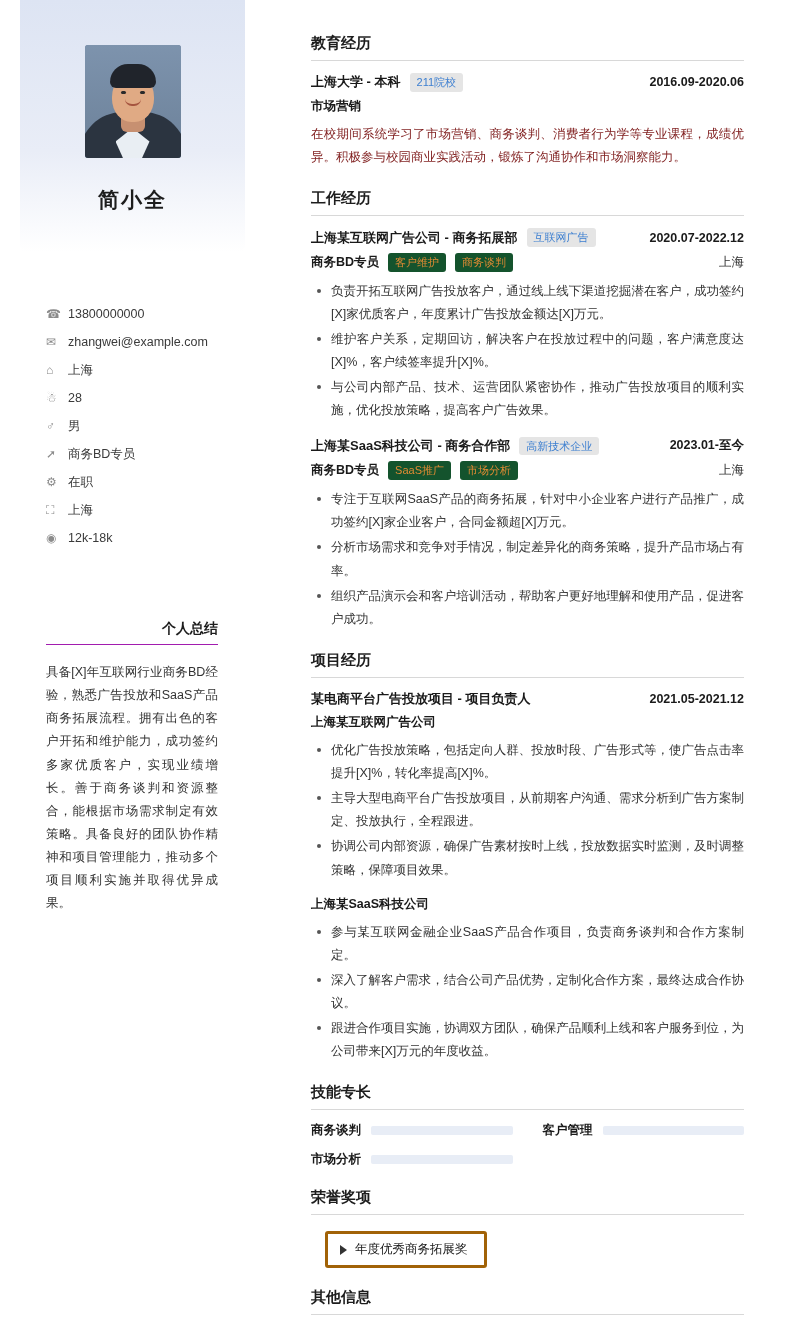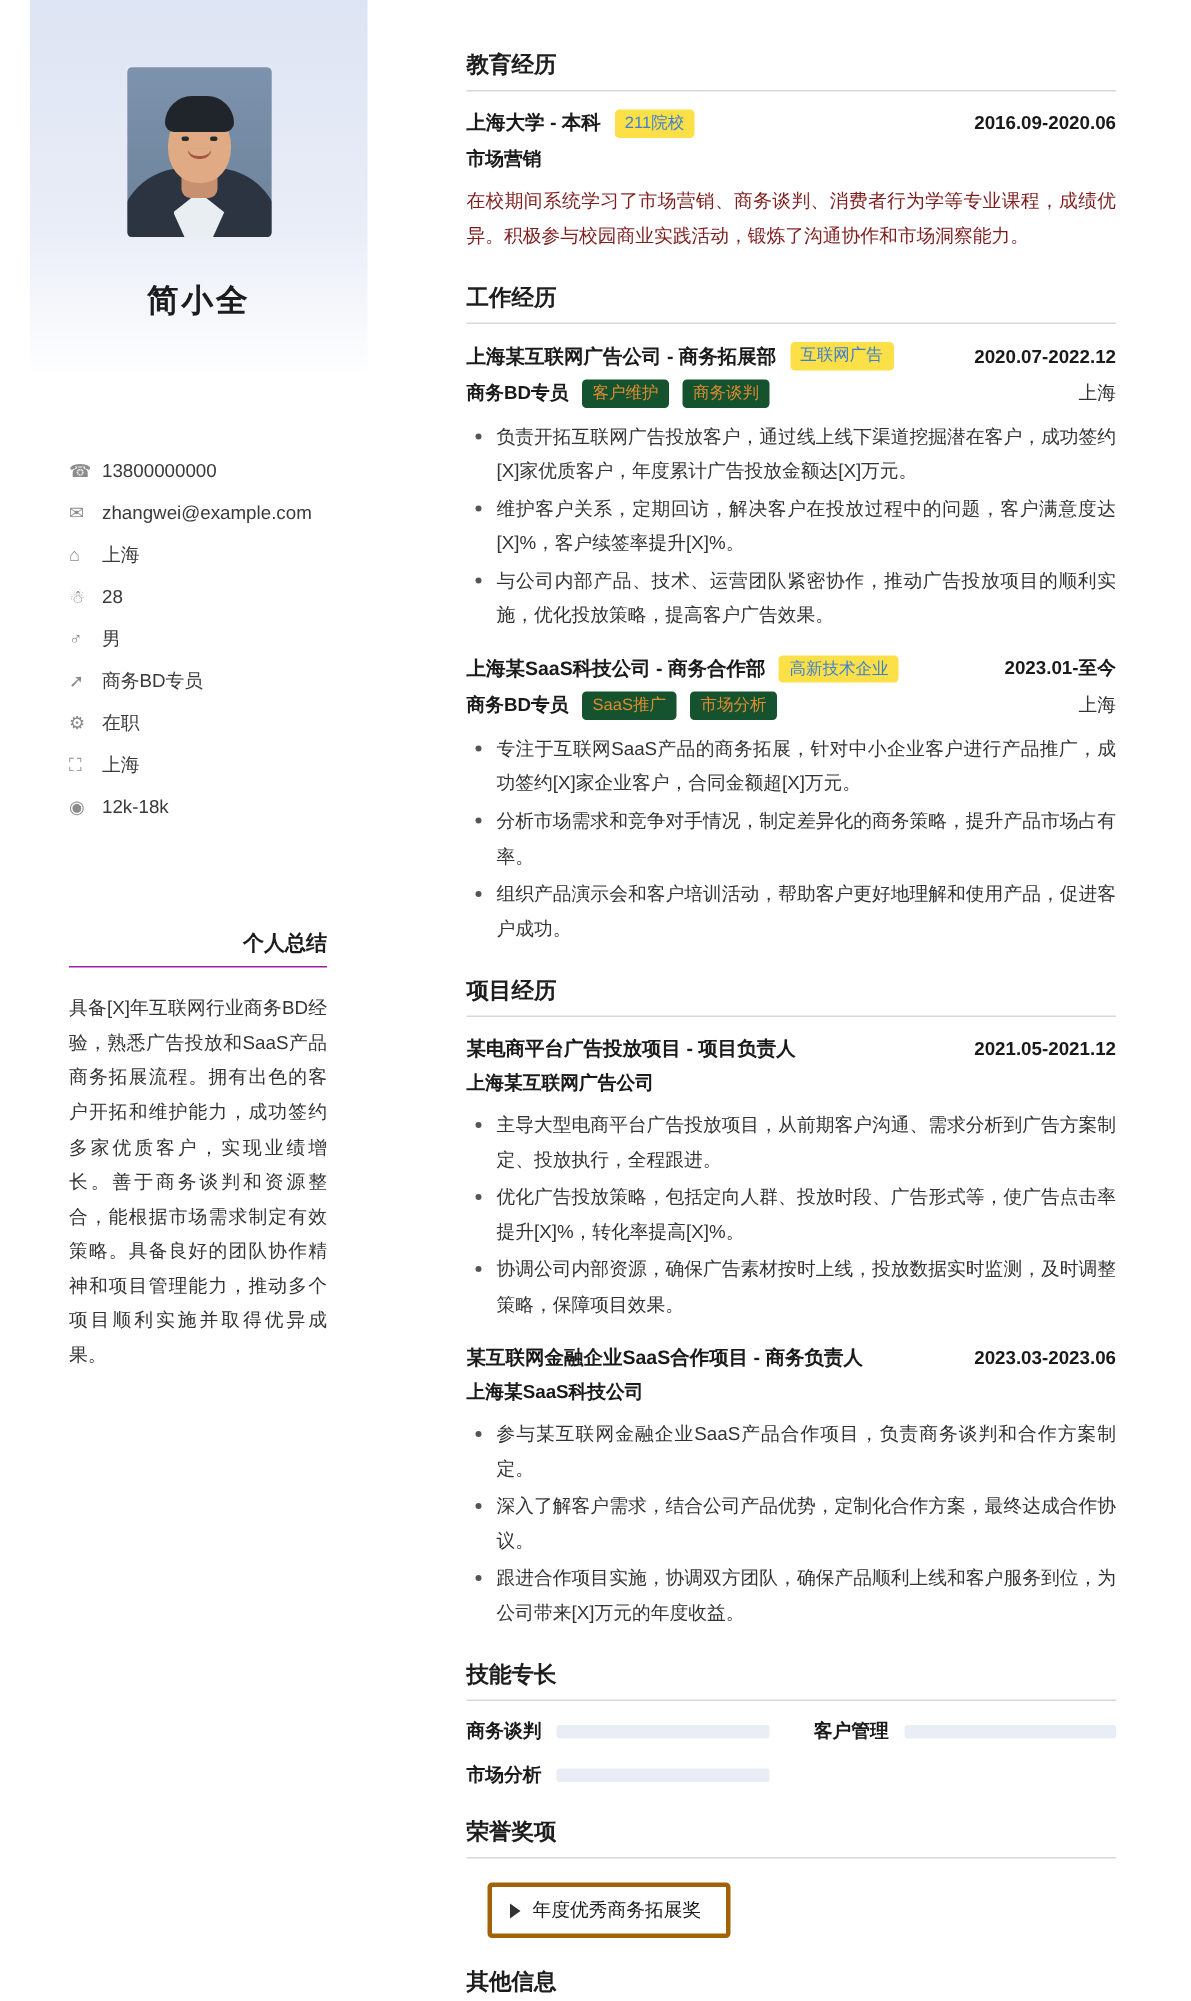--- a/index.html
+++ b/index.html
@@ -144,21 +144,21 @@
     justify-content: space-between;
     margin-bottom: 6px;
   }
   .entry-head-left { display: flex; align-items: center; gap: 9px; flex-wrap: wrap; }
   .entry-title { font-size: 13px; font-weight: 700; color: #1a1a1a; }
   .entry-date { font-size: 12.5px; font-weight: 700; color: #1a1a1a; white-space: nowrap; }
   .tag {
     font-size: 11px;
     padding: 2px 7px;
     border-radius: 3px;
-    background: #fde047;
+    background: #e5e5e5;
     color: #3d7fd0;
     line-height: 1.35;
     white-space: nowrap;
   }
   .tag.orange { background: #14532d; color: #e08b33; }
   .sub-row {
     display: flex; align-items: center; justify-content: space-between;
     margin-bottom: 8px;
   }
   .sub-left { display: flex; align-items: center; gap: 9px; flex-wrap: wrap; }
@@ -356,33 +356,27 @@
 
       <div class="entry">
         <div class="entry-head">
           <div class="entry-head-left">
             <span class="entry-title">某电商平台广告投放项目 - 项目负责人</span>
           </div>
           <span class="entry-date">2021.05-2021.12</span>
         </div>
         <div class="plain-line">上海某互联网广告公司</div>
         <ul class="bullets">
+          <li>优化广告投放策略，包括定向人群、投放时段、广告形式等，使广告点击率提升[X]%，转化率提高[X]%。</li>
           <li>主导大型电商平台广告投放项目，从前期客户沟通、需求分析到广告方案制定、投放执行，全程跟进。</li>
-          <li>优化广告投放策略，包括定向人群、投放时段、广告形式等，使广告点击率提升[X]%，转化率提高[X]%。</li>
           <li>协调公司内部资源，确保广告素材按时上线，投放数据实时监测，及时调整策略，保障项目效果。</li>
         </ul>
       </div>
 
       <div class="entry">
-        <div class="entry-head">
-          <div class="entry-head-left">
-            <span class="entry-title">某互联网金融企业SaaS合作项目 - 商务负责人</span>
-          </div>
-          <span class="entry-date">2023.03-2023.06</span>
-        </div>
         <div class="plain-line">上海某SaaS科技公司</div>
         <ul class="bullets">
           <li>参与某互联网金融企业SaaS产品合作项目，负责商务谈判和合作方案制定。</li>
           <li>深入了解客户需求，结合公司产品优势，定制化合作方案，最终达成合作协议。</li>
           <li>跟进合作项目实施，协调双方团队，确保产品顺利上线和客户服务到位，为公司带来[X]万元的年度收益。</li>
         </ul>
       </div>
     </section>
 
     <section class="sec">

